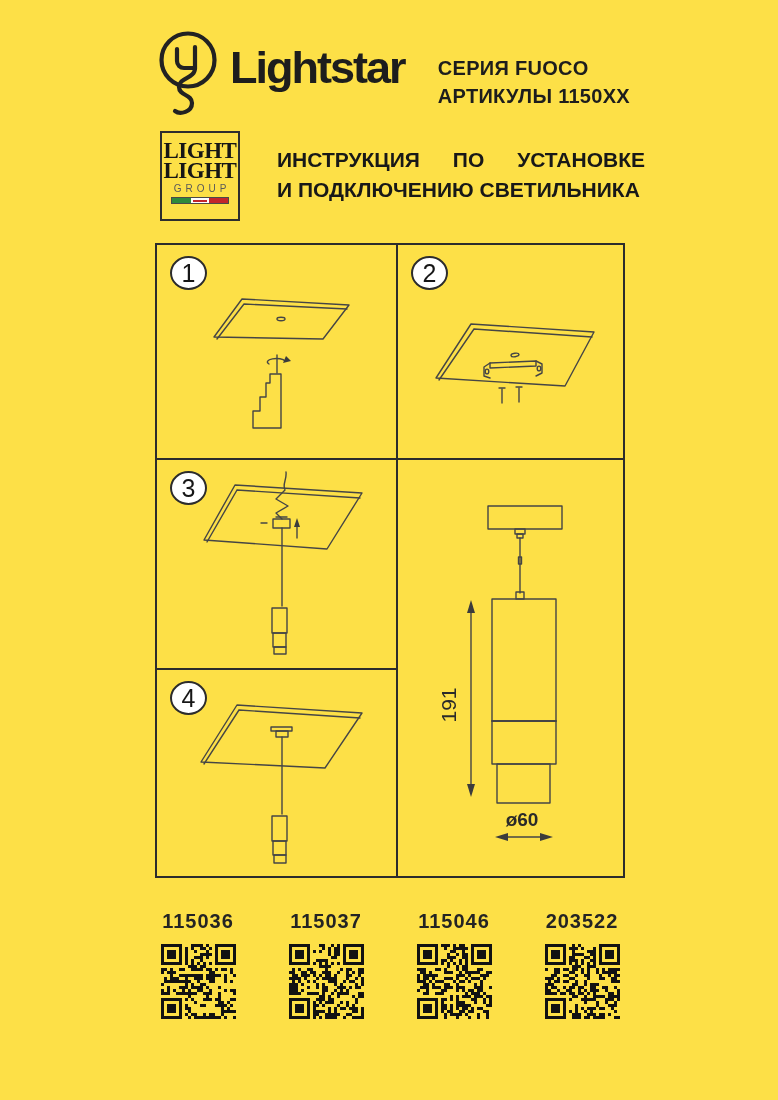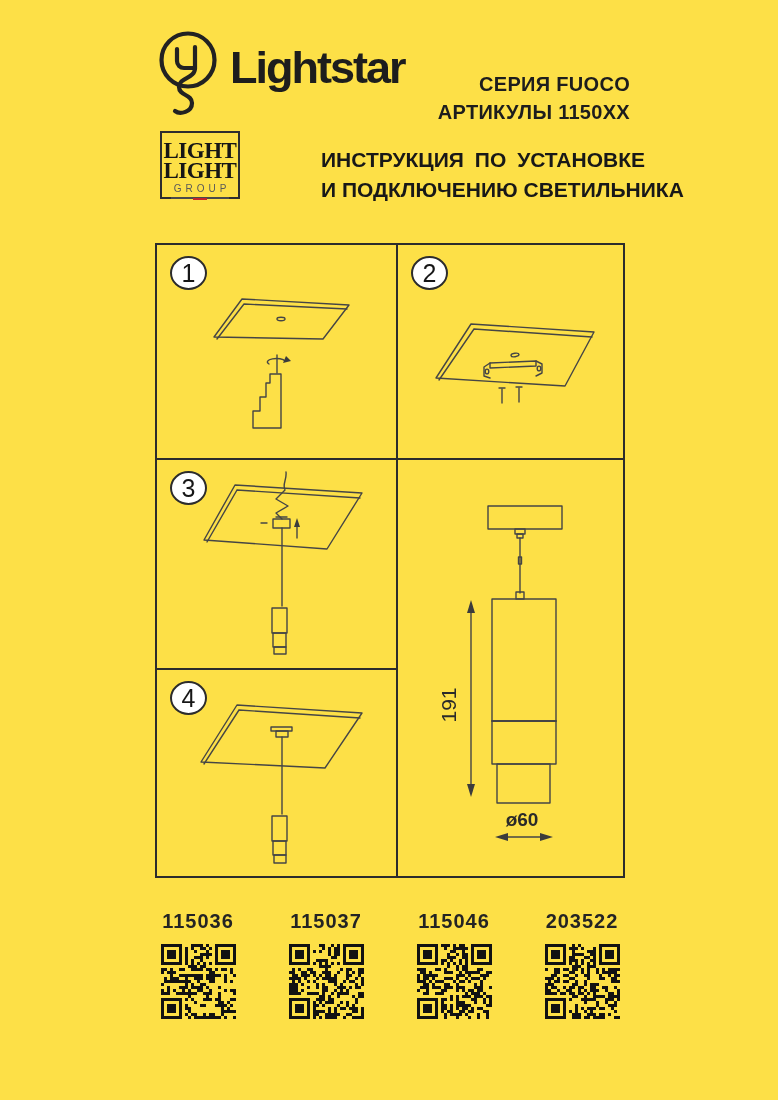--- a/index.html
+++ b/index.html
@@ -3,39 +3,39 @@
 <meta charset="utf-8">
 <style>
   html,body{margin:0;padding:0;background:#ffffff;}
   .sheet{position:relative;width:778px;height:1100px;background:#fde047;overflow:hidden;
          font-family:"Liberation Sans",sans-serif;color:#1f1f1f;}
 
   
   .bulb{position:absolute;left:151px;top:26px;width:74px;height:94px;}
   .wordmark{position:absolute;left:230px;top:42px;font-size:45px;font-weight:700;
             letter-spacing:-2px;color:#1d1d1d;}
-  .series{position:absolute;right:148px;top:54px;text-align:right;font-weight:700;
-          font-size:20px;line-height:28px;color:#1d1d1d;letter-spacing:.3px;margin-top:16px;}
+  .series{position:absolute;right:148px;top:54px;font-weight:700;
+          font-size:20px;line-height:28px;color:#1d1d1d;letter-spacing:.3px;}
 
   
-  .lsbox{position:absolute;left:160px;top:131px;width:80px;height:68px;border:2px solid #2e2e2e;
+  .lsbox{position:absolute;left:160px;top:131px;width:80px;height:90px;border:2px solid #2e2e2e;
          box-sizing:border-box;display:flex;flex-direction:column;align-items:center;padding-top:8px;}
   .lsbox .serifline{font-family:"Liberation Serif",serif;font-weight:700;font-size:23px;
                     line-height:20px;letter-spacing:-.5px;color:#161616;}
   .groupline{font-size:10px;letter-spacing:4px;color:#5a5a5a;margin-top:2px;padding-left:4px;}
   .flag{margin-top:3px;width:58px;height:7px;border:1px solid #4a4a4a;display:flex;box-sizing:border-box;}
   .flag .seg{flex:1;height:100%;}
   .flag .g{background:#2f8a3c;}
   .flag .w{background:#ffffff;position:relative;}
   .flag .w::after{content:'';position:absolute;left:12%;right:12%;top:40%;height:1.5px;background:#c3262b;}
   .flag .r{background:#c3262b;}
 
   .instr{position:absolute;left:277px;top:145px;width:368px;font-weight:700;font-size:21px;
          line-height:30px;color:#181818;}
-  .instr .jline{text-align:justify;text-align-last:justify;white-space:nowrap;display:flex;justify-content:space-between;margin-left:44px;}
+  .instr .jline{text-align:justify;text-align-last:justify;white-space:nowrap;display:flex;justify-content:space-between;}
   .instr .jline span{display:inline-block;}
 
   
   .grid{position:absolute;left:155px;top:243px;width:470px;height:635px;border:2px solid #2c2c2c;
         box-sizing:border-box;}
   .gline{position:absolute;background:#2c2c2c;}
   .vline{left:239px;top:0;width:2px;height:631px;}
   .hl1{left:0;top:213px;width:239px;height:2px;}
   .hl2{left:0;top:423px;width:239px;height:2px;}
   .hr1{left:241px;top:213px;width:225px;height:2px;}

